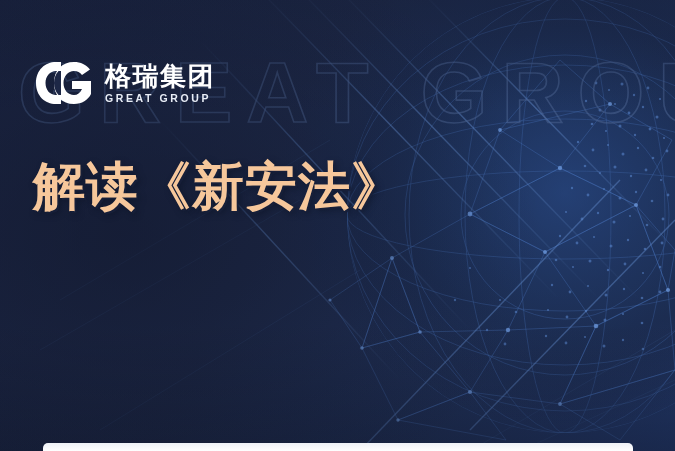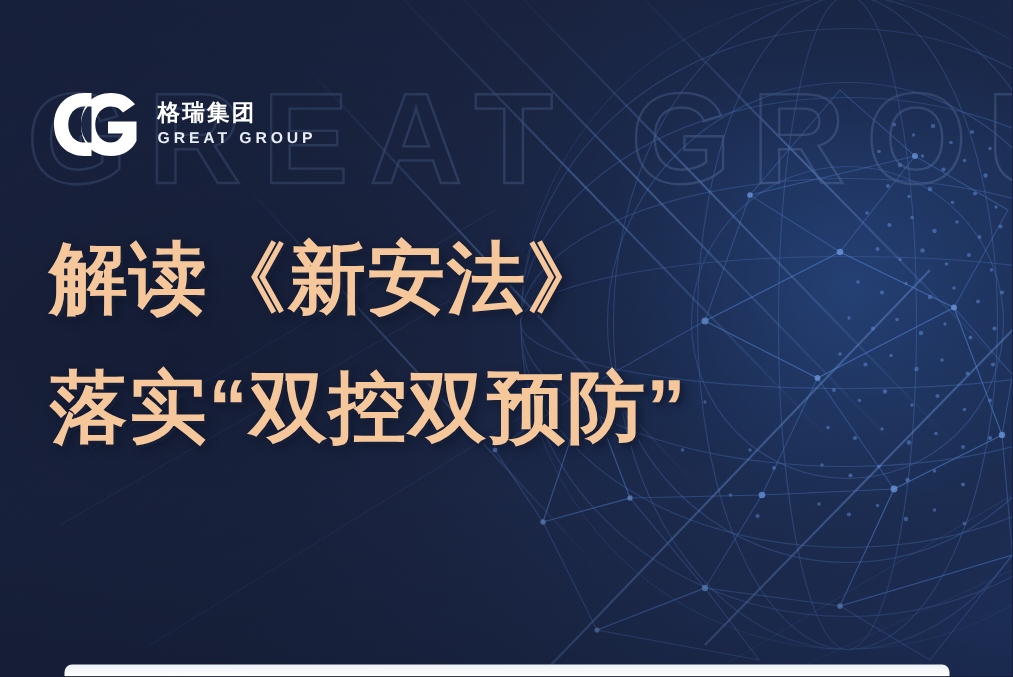--- a/index.html
+++ b/index.html
@@ -59,21 +59,21 @@
     top: 60px;
     display: flex;
     align-items: center;
     gap: 9px;
     z-index: 6;
   }
   .logo-mark { width: 62px; height: 46px; display: block; }
   .logo-words { display: flex; flex-direction: column; line-height: 1; }
   .logo-cn {
     color: #ffffff;
-    font-size: 15px;
+    font-size: 26px;
     font-weight: 700;
     letter-spacing: 1.5px;
     font-family: "Liberation Sans", sans-serif;
   }
   .logo-en {
     color: #e8edf6;
     font-size: 10.5px;
     font-weight: 700;
     letter-spacing: 2.6px;
     margin-top: 4px;
@@ -327,18 +327,17 @@
       <path d="M27 11 L27 35 L24.5 35 C21.6 31.8 20 27.8 20 23 C20 18.2 21.6 14.2 24.5 11 Z" fill="#1d2746"></path>
     </svg>
     <div class="logo-words">
       <span class="logo-cn">格瑞集团</span>
       <span class="logo-en">GREAT GROUP</span>
     </div>
   </div>
 
   <div class="headline">
     <div class="hl-line">解读《新安法》</div>
-    <div class="hl-line">落实“双控双预防”</div>
   </div>
 
   <div class="bottom-card"></div>
 
 </div>
 
 </body></html>

